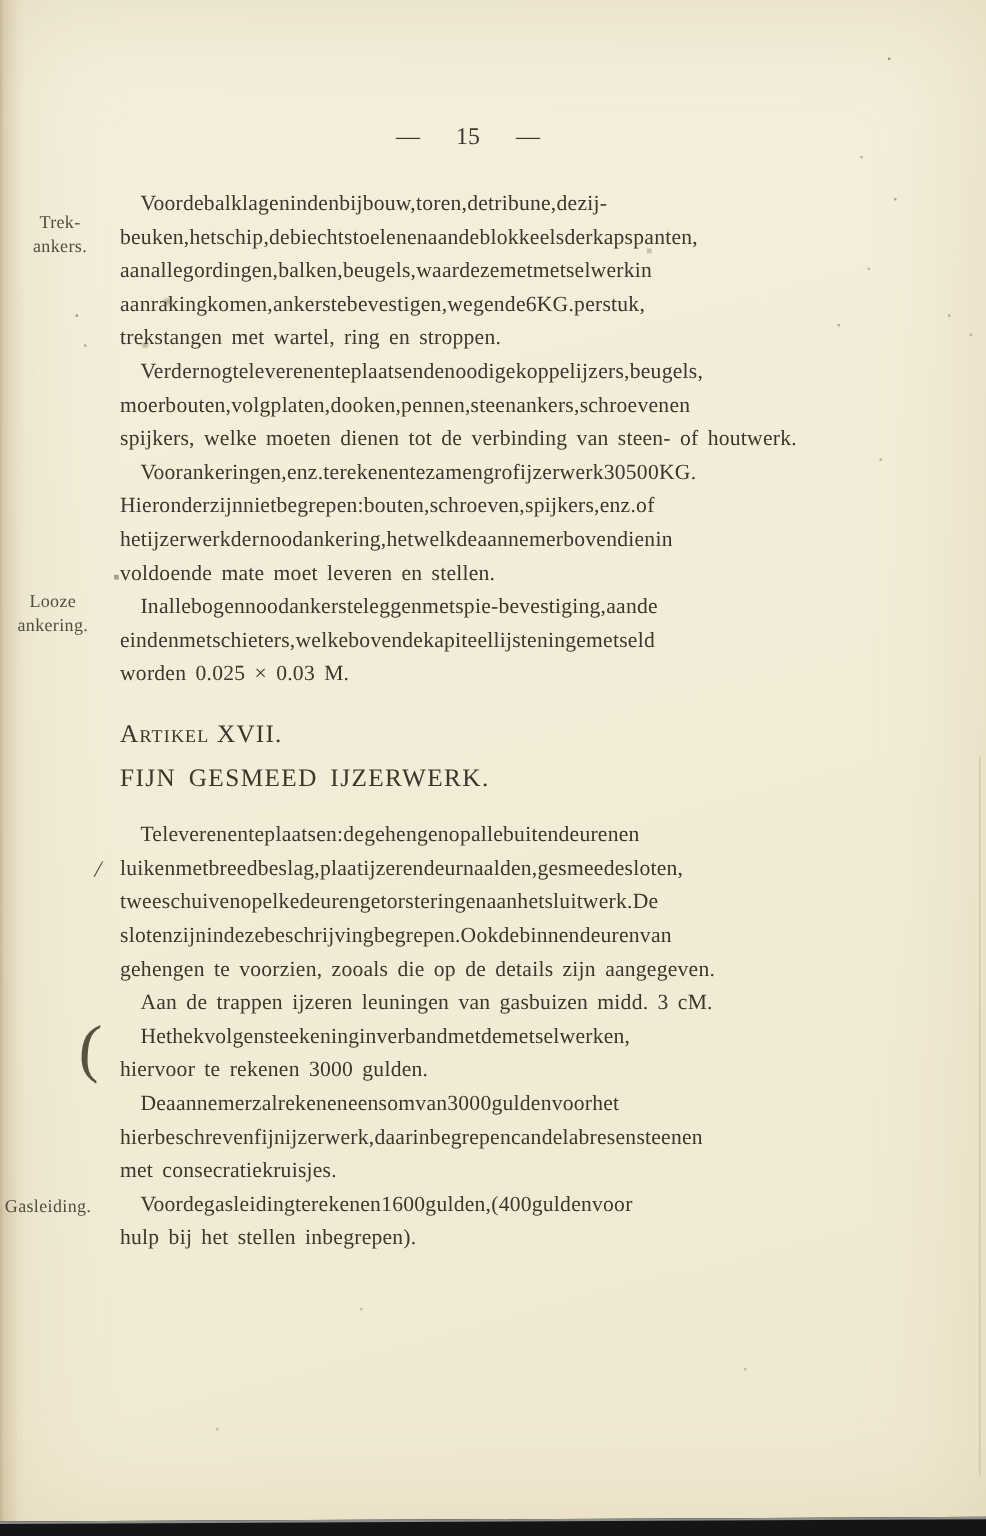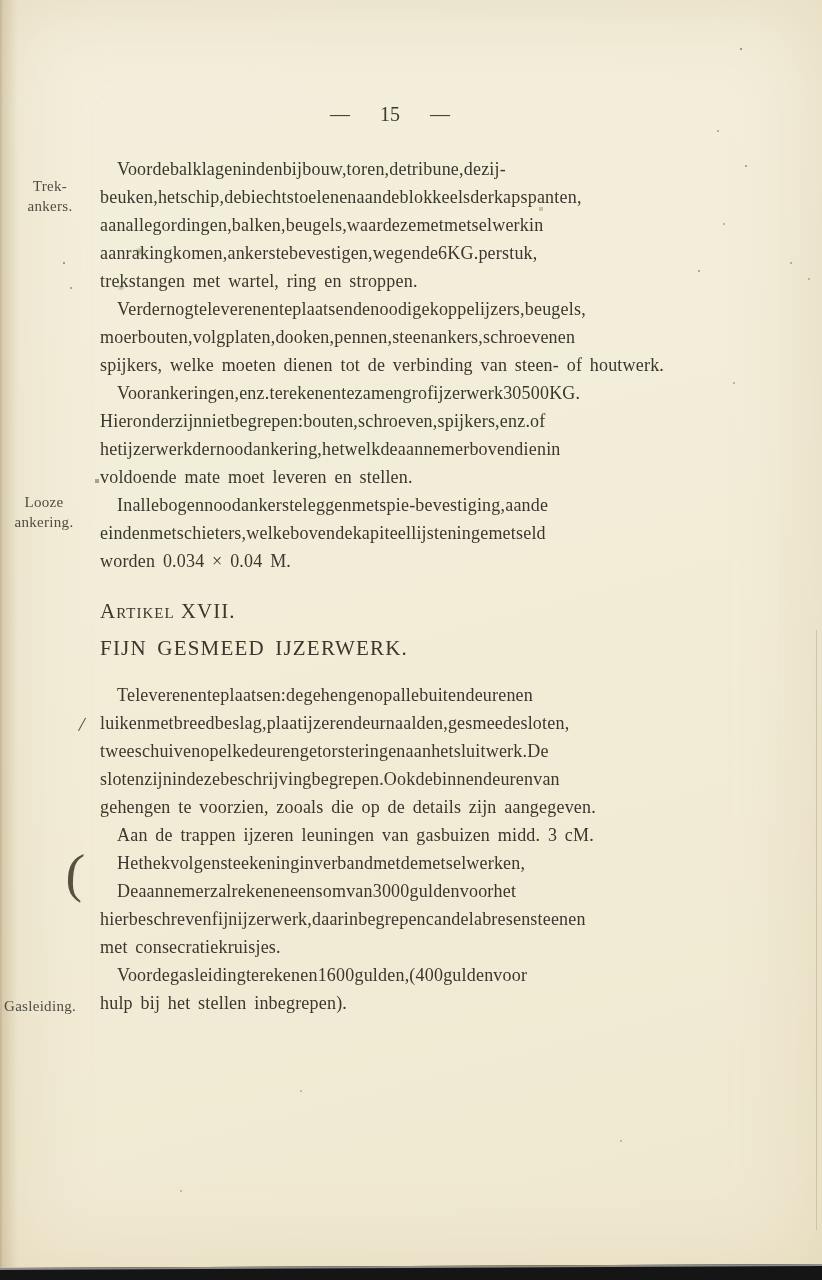--- a/index.html
+++ b/index.html
@@ -233,21 +233,21 @@
     <div class="ln jline">
         <span>einden</span>
         <span>met</span>
         <span>schieters,</span>
         <span>welke</span>
         <span>boven</span>
         <span>de</span>
         <span>kapiteellijsten</span>
         <span>ingemetseld</span>
       </div>
-    <div class="ln lastline">worden 0.034 × 0.04 M.</div>
+    <div class="ln lastline">worden 0.025 × 0.03 M.</div>
   </div>
 
   <div class="article-heading">Artikel XVII.</div>
   <div class="section-heading">FIJN GESMEED IJZERWERK.</div>
 
   <div class="flow flow-2">
     <div class="ln jline indent">
         <span>Te</span>
         <span>leveren</span>
         <span>en</span>
@@ -304,20 +304,21 @@
         <span>Het</span>
         <span>hek</span>
         <span>volgens</span>
         <span>teekening</span>
         <span>in</span>
         <span>verband</span>
         <span>met</span>
         <span>de</span>
         <span>metselwerken,</span>
       </div>
+    <div class="ln lastline">hiervoor te rekenen 3000 gulden.</div>
 
     <div class="ln jline indent">
         <span>De</span>
         <span>aannemer</span>
         <span>zal</span>
         <span>rekenen</span>
         <span>een</span>
         <span>som</span>
         <span>van</span>
         <span>3000</span>

